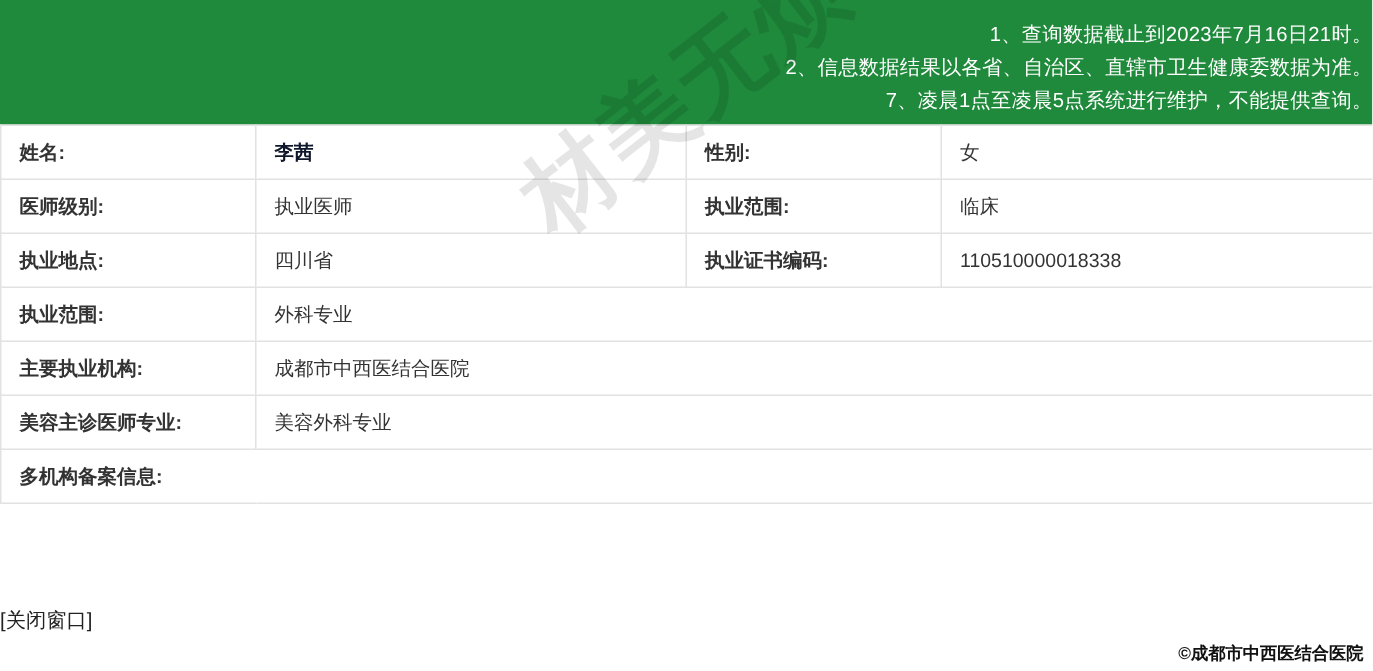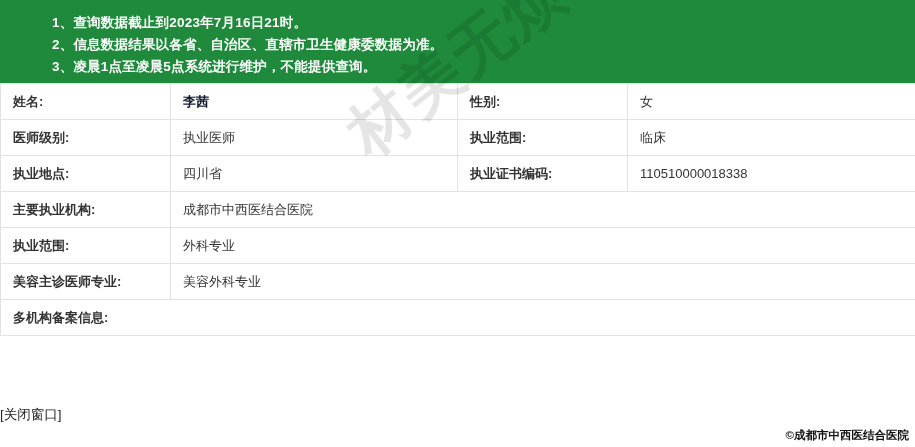--- a/index.html
+++ b/index.html
@@ -25,23 +25,24 @@
     color: #ffffff;
   }
   .notice ol {
     margin: 0;
     padding: 12px 0 0 52px;
     list-style: none;
   }
   .notice li {
     font-size: 13.5px;
     line-height: 22px;
-    font-weight: bold;
+    font-weight: normal;
     letter-spacing: .2px;
     white-space: nowrap;
+    text-align: right;
   }
 
   
   .table-wrap {
     position: absolute;
     left: 0; top: 83px;
     width: 915px;
   }
   table.info {
     width: 915px;
@@ -120,21 +121,21 @@
 </style>
 </head>
 <body>
 
 <div id="page">
 
   <div class="notice">
     <ol>
       <li>1、查询数据截止到2023年7月16日21时。</li>
       <li>2、信息数据结果以各省、自治区、直辖市卫生健康委数据为准。</li>
-      <li>3、凌晨1点至凌晨5点系统进行维护，不能提供查询。</li>
+      <li>7、凌晨1点至凌晨5点系统进行维护，不能提供查询。</li>
     </ol>
   </div>
 
   <div class="table-wrap">
     <table class="info">
       <tbody>
         <tr>
           <td class="lbl">姓名:</td>
           <td class="val"><span class="bold-val">李茜</span></td>
           <td class="lbl2">性别:</td>
@@ -146,26 +147,26 @@
           <td class="lbl2">执业范围:</td>
           <td class="val2">临床</td>
         </tr>
         <tr>
           <td class="lbl">执业地点:</td>
           <td class="val">四川省</td>
           <td class="lbl2">执业证书编码:</td>
           <td class="val2">110510000018338</td>
         </tr>
         <tr>
+          <td class="lbl">执业范围:</td>
+          <td class="valwide" colspan="3">外科专业</td>
+        </tr>
+        <tr>
           <td class="lbl">主要执业机构:</td>
           <td class="valwide" colspan="3">成都市中西医结合医院</td>
-        </tr>
-        <tr>
-          <td class="lbl">执业范围:</td>
-          <td class="valwide" colspan="3">外科专业</td>
         </tr>
         <tr>
           <td class="lbl">美容主诊医师专业:</td>
           <td class="valwide" colspan="3">美容外科专业</td>
         </tr>
         <tr class="section-row">
           <td colspan="4">多机构备案信息:</td>
         </tr>
       </tbody>
     </table>

